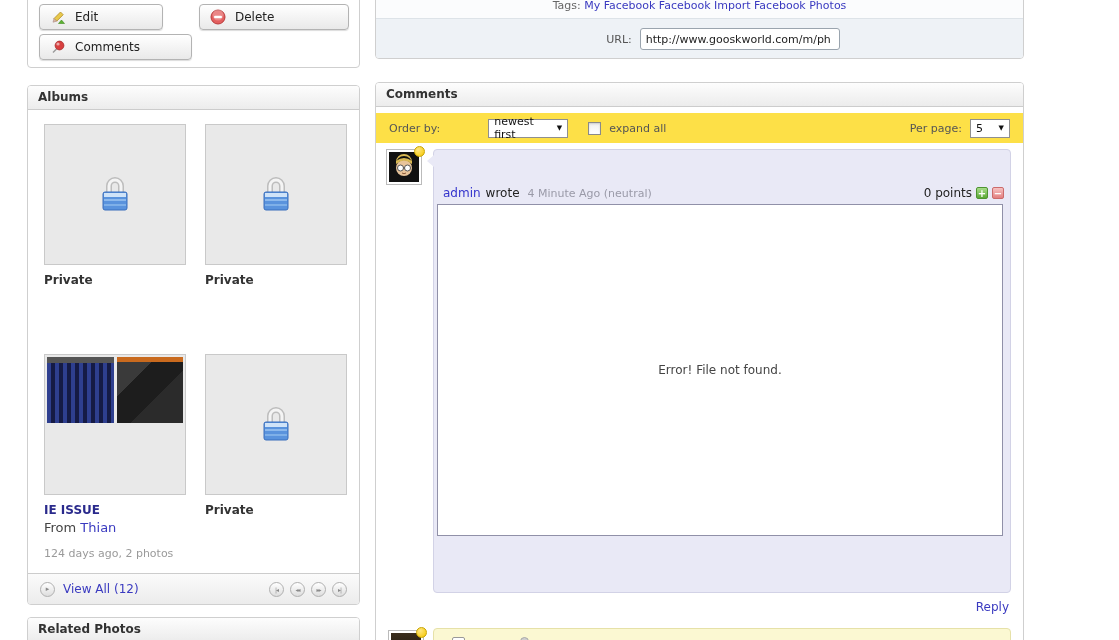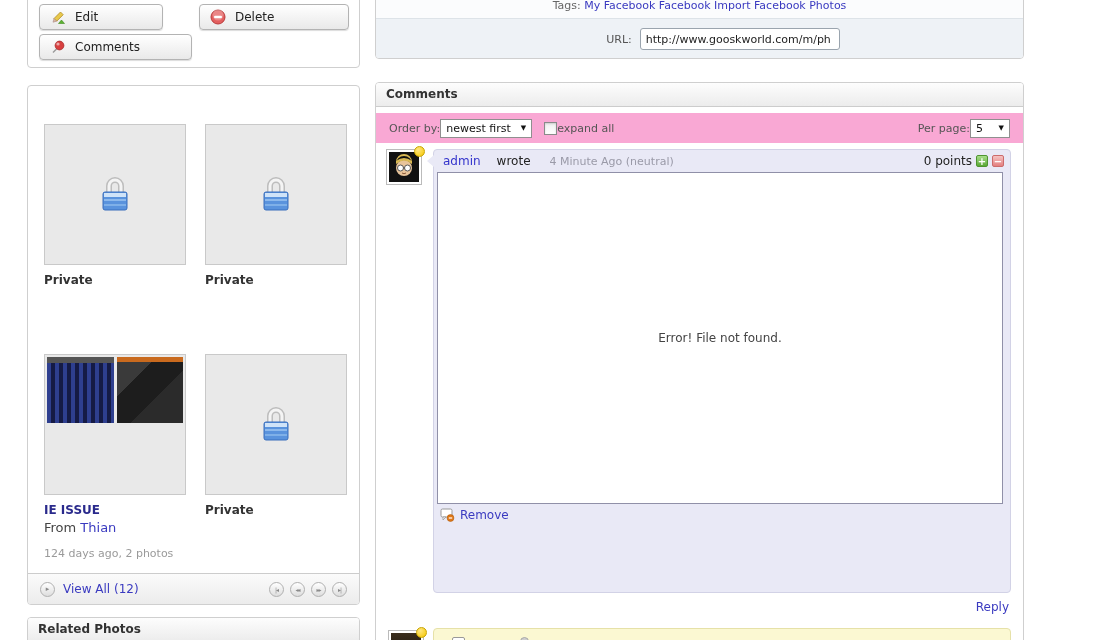--- a/index.html
+++ b/index.html
@@ -58,45 +58,45 @@
   .tags-row { position:relative; height:48px; background:#fbfcfd; border-bottom:1px solid #dde3e8; }
   .tags-line { position:absolute; left:0; right:0; top:28px; text-align:center; font-size:11px; color:#666; }
   .tags-line a { color:#3a3ac0; text-decoration:none; cursor:pointer; }
   .url-row { height:40px; background:#eef2f6; display:flex; align-items:center; justify-content:center; gap:8px; }
   .url-row label { font-size:11px; color:#555;margin-left:47px; }
   .url-input { width:200px; height:22px; border:1px solid #9aa4ae; border-radius:3px; padding:0 5px;
                font-size:11px; color:#222; font-family:"DejaVu Sans",sans-serif; background:#fff; }
 
   
   .comments-panel { left:375px; top:82px; width:649px; height:700px; border-radius:4px 4px 0 0; }
-  .controls-row { margin-top:6px; height:30px; background:#f9a8d4; display:flex; align-items:center;
-                  padding:12px 13px; gap:0; font-size:11px; color:#555; }
+  .controls-row { margin-top:6px; height:30px; background:#fde047; display:flex; align-items:center;
+                  padding:12px 13px; gap:8px; font-size:11px; color:#555; }
   .fake-select { background:#fff; border:1px solid #8f8f8f; height:19px; display:inline-flex; align-items:center;
                  justify-content:space-between; padding:0 5px; font-size:11px; color:#111; cursor:pointer; }
-  .sel-order { width:92px; }
+  .sel-order { width:80px;margin-left:40px; }
   .sel-pp { width:40px; }
   .sel-arrow { font-size:7px; color:#111; margin-left:6px; }
   .checkbox { width:13px; height:13px; border:1px solid #8a8a8a; background:linear-gradient(#f0f0f0,#fff);
               box-shadow:inset 0 1px 2px rgba(0,0,0,.15); margin-left:12px; cursor:pointer; }
   .spacer { flex:1; }
 
   .avatar { position:absolute; width:36px; height:36px; background:#fff; border:1px solid #bbb; padding:2px; }
   .avatar-img { width:30px; height:30px; background:#111; display:block; }
   .badge { position:absolute; right:-4px; top:-4px; width:11px; height:11px; border-radius:50%;
            background:radial-gradient(circle at 35% 30%, #ffe680, #f4c600); border:1px solid #c9a400; }
   .avatar-1 { left:10px; top:66px; }
   .avatar-2 { left:12px; top:547px; }
   .avatar-2 .avatar-img { background:linear-gradient(#3a2d1c,#151008); }
 
   .comment-box { position:absolute; left:57px; top:66px; width:578px; height:444px; background:#e9e9f6;
                  border:1px solid #d2d2e6; border-radius:4px; }
   .comment-arrow { position:absolute; left:-7px; top:5px; width:0; height:0;
                    border-top:6px solid transparent; border-bottom:6px solid transparent;
                    border-right:7px solid #e9e9f6; }
-  .comment-head { height:22px; display:flex; align-items:center; padding:0 6px 0 9px; gap:16px; font-size:12px; }
+  .comment-head { height:22px; display:flex; align-items:center; padding:0 6px 0 9px; gap:5px; font-size:12px;margin-top:32px; }
   .comment-head .author { color:#3333cc; text-decoration:none; cursor:pointer; }
   .comment-head .wrote { color:#222; }
   .comment-head .time { color:#9a9aa8; font-size:11px; margin-left:3px; }
   .points { margin-left:auto; color:#222; font-size:12px; display:flex; align-items:center; gap:4px; }
   .vote { width:12px; height:12px; border-radius:2px; font-size:10px; line-height:11px; text-align:center;
           color:#fff; font-weight:bold; cursor:pointer; }
   .vote-plus { background:linear-gradient(#a8dd8a,#5aa836); border:1px solid #4e9431; }
   .vote-minus { background:linear-gradient(#f6c2c2,#e37f7f); border:1px solid #cc6b6b; color:#fff; }
   .comment-body { margin:0 7px 0 3px; height:332px; background:#fff; border:1px solid #9090a8;
                   display:flex; align-items:center; justify-content:center; font-size:12px; color:#444; }
@@ -135,20 +135,21 @@
       <svg width="16" height="16" viewBox="0 0 16 16">
         <line x1="3" y1="13.5" x2="8" y2="8.5" stroke="#9a9a9a" stroke-width="1.4"></line>
         <circle cx="9.5" cy="6.5" r="4.4" fill="#d84040" stroke="#a82a2a" stroke-width="0.8"></circle>
         <circle cx="8" cy="5" r="1.6" fill="rgba(255,255,255,0.55)"></circle>
       </svg>
       <span>Comments</span>
     </div>
   </div>
 
   <div class="panel albums-panel">
+    <div class="panel-header">Albums</div>
 
     <div class="album-cell" style="left:16px; top:38px;">
       <div class="thumb-box">
         <div class="lock-wrap">
           <svg width="34" height="40" viewBox="0 0 34 40">
             <path d="M11 18 V11 a6 6 0 0 1 12 0 V18" fill="none" stroke="#bdbdbd" stroke-width="6"></path>
             <path d="M11 18 V11 a6 6 0 0 1 12 0 V18" fill="none" stroke="#f4f4f4" stroke-width="3"></path>
             <rect x="5" y="17" width="24" height="18" rx="2" fill="#5a93dd" stroke="#3a6ebc"></rect>
             <rect x="6" y="18" width="22" height="4" fill="#cfe3f8"></rect>
             <rect x="6" y="24" width="22" height="2" fill="#8db9ec"></rect>
@@ -280,29 +281,20 @@
         <span class="time">4 Minute Ago (neutral)</span>
         <span class="points">
           <span>0 points</span>
           <span class="vote vote-plus">+</span>
           <span class="vote vote-minus">−</span>
         </span>
       </div>
       <div class="comment-body">
         <span>Error! File not found.</span>
       </div>
-      <div class="remove-row">
-        <svg width="15" height="14" viewBox="0 0 15 14">
-          <rect x="1" y="1" width="11" height="8" rx="1.5" fill="#fff" stroke="#999"></rect>
-          <path d="M3 9 L3 12 L6 9 Z" fill="#fff" stroke="#999" stroke-width="0.8"></path>
-          <circle cx="10.5" cy="10" r="3.4" fill="#e07818" stroke="#b05a08" stroke-width="0.6"></circle>
-          <rect x="8.8" y="9.4" width="3.4" height="1.2" fill="#fff"></rect>
-        </svg>
-        <a>Remove</a>
-      </div>
     </div>
 
     <a class="reply-link">Reply</a>
 
     <div class="avatar avatar-2">
       <span class="avatar-img"></span>
       <span class="badge"></span>
     </div>
     <div class="comment-form">
       <div class="form-icon-a"></div>

